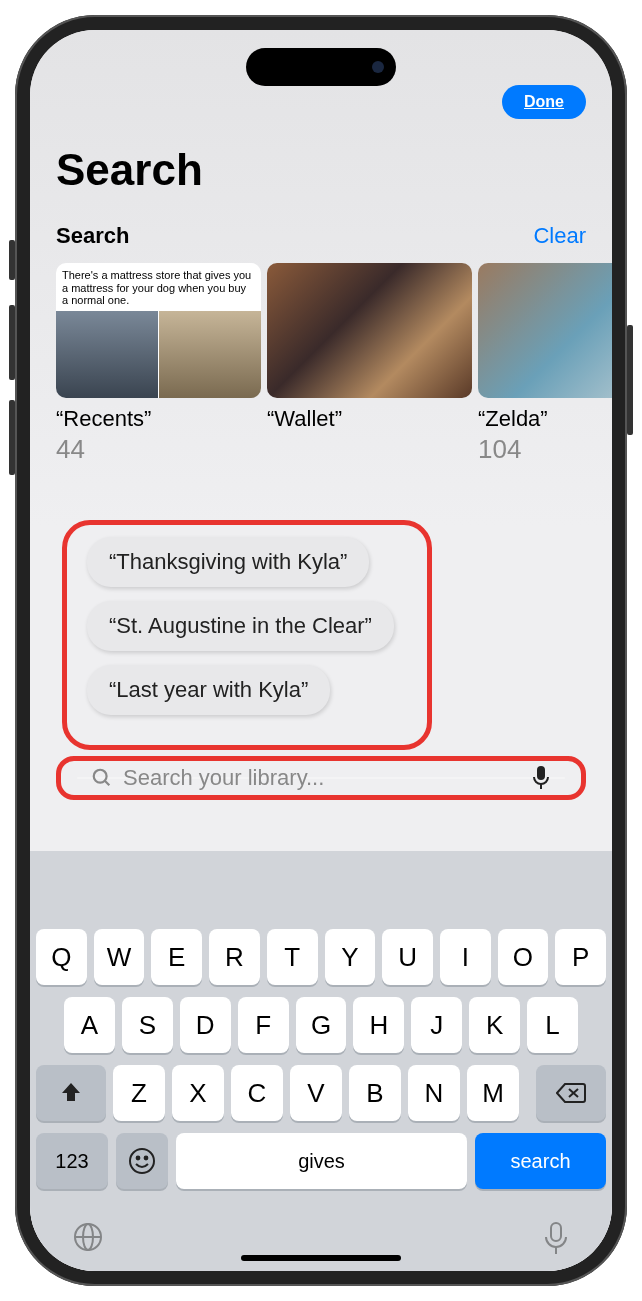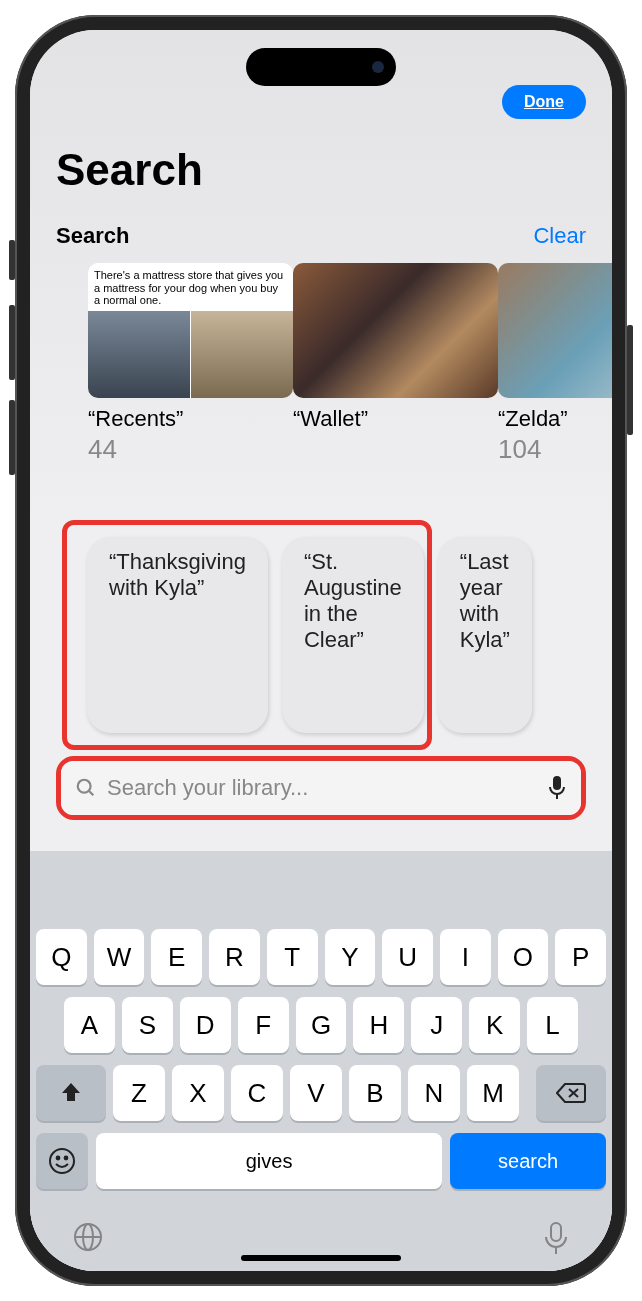--- a/index.html
+++ b/index.html
@@ -90,23 +90,22 @@
   .recents-header {
     display: flex;
     justify-content: space-between;
     padding: 18px 26px 10px;
   }
   .recents-label { font-weight: 700; font-size: 22px; }
   .clear-btn { color:#007aff; font-size:22px; background:none; border:none; }
 
   .recents-row {
     display: flex;
-    gap: 0;
+    gap: 6px;
     padding: 4px 0 4px 26px;
-    margin-left: 32px;
   }
   .recent-item { width: 205px; flex-shrink:0; }
   .thumb {
     width: 205px; height: 135px;
     border-radius: 10px;
     background: #ccc;
     overflow: hidden;
     position: relative;
   }
   .thumb-meme {
@@ -123,44 +122,44 @@
   .recent-title { font-size:22px; margin-top:8px; }
   .recent-count { font-size:26px; color:#888; margin-top:2px; }
 
   .suggestions-box {
     position:absolute;
     left: 32px;
     top: 490px;
     width: 370px;
     height: 230px;
     border: 5px solid #e8342f;
-    border-radius: 12px;
+    border-radius: 28px;
     padding: 12px 20px 12px;
     display:flex;
-    flex-direction:row;
+    flex-direction:column;
     gap:14px;
   }
   .chip {
     background: #e8e8ea;
     border-radius: 24px;
     padding: 12px 22px;
     font-size: 22px;
     color:#222;
     width:fit-content;
     box-shadow: 1px 2px 4px rgba(0,0,0,0.15);
   }
 
   .search-wrap {
     position:absolute;
     left: 26px; right:26px;
     top: 726px;
-    height: 64px;
+    height: 44px;
     border: 5px solid #e8342f;
     border-radius: 18px;
-    padding: 0;
+    padding: 16px;
   }
   .search-bar {
     width:100%; height:100%;
     background: #f4f4f5;
     border-radius: 12px;
     display:flex;
     align-items:center;
     padding: 0 14px;
     gap:10px;
   }
@@ -322,20 +321,21 @@
             </div>
           <div class="key key-del">
             <svg width="30" height="22" viewBox="0 0 30 22" fill="none" stroke="#222" stroke-width="2">
                 <path d="M9 2 H27 a2 2 0 0 1 2 2 V18 a2 2 0 0 1 -2 2 H9 L1 11 Z"></path>
                 <line x1="13" y1="7" x2="22" y2="15"></line>
                 <line x1="22" y1="7" x2="13" y2="15"></line>
               </svg>
           </div>
         </div>
         <div class="kb-row kb-row4">
+          <div class="key key-123">123</div>
           <div class="key key-emoji">
             <svg width="28" height="28" viewBox="0 0 28 28" fill="none" stroke="#222" stroke-width="2">
                 <circle cx="14" cy="14" r="12"></circle>
                 <circle cx="10" cy="11" r="1.4" fill="#222"></circle>
                 <circle cx="18" cy="11" r="1.4" fill="#222"></circle>
                 <path d="M8 17 q6 6 12 0"></path>
               </svg>
           </div>
           <div class="key key-space">gives</div>
           <div class="key key-search">search</div>

